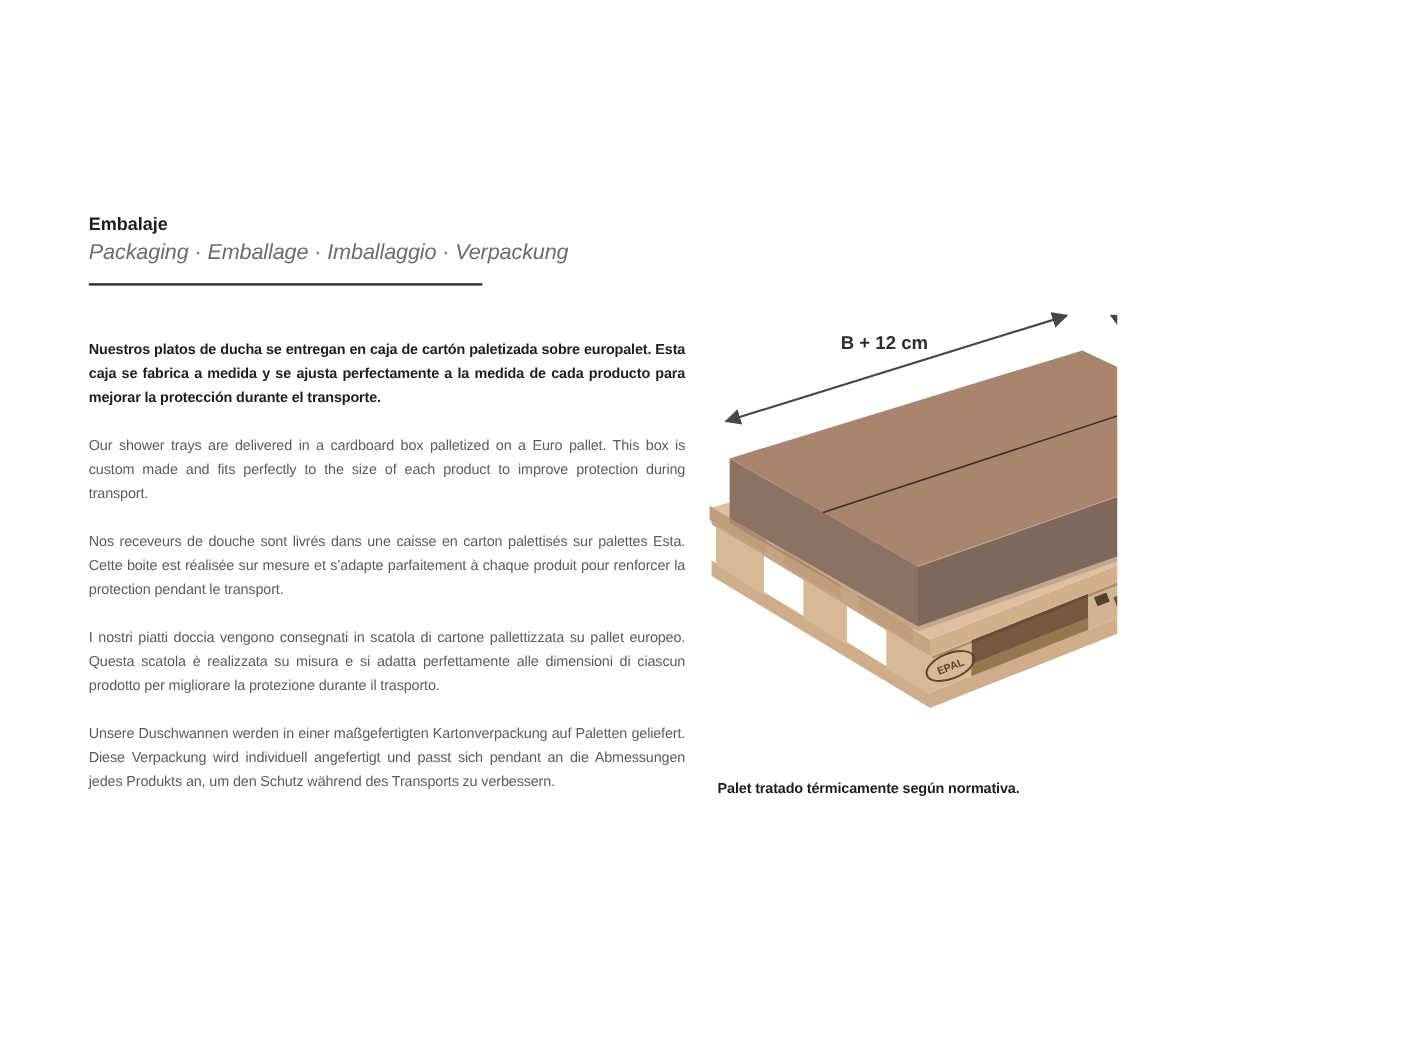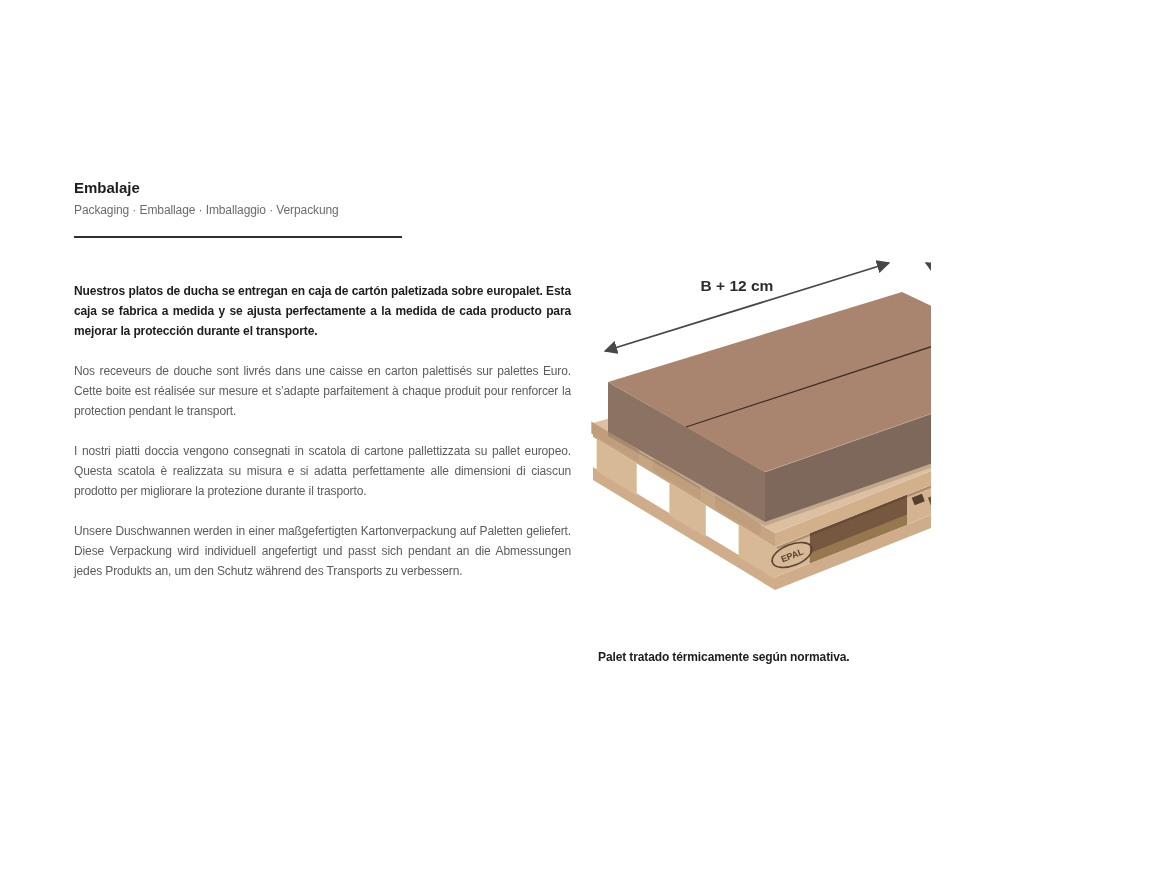--- a/index.html
+++ b/index.html
@@ -8,21 +8,21 @@
     --pallet-opening:#76573f; --stamp-brown:#5b4232; --dim-line:#474747;
     --text-dark:#1d1d1b; --text-gray:#5c5c5e; --subtitle-gray:#6c6c6c;
   }
   html,body{margin:0;padding:0;background:#ffffff;}
   .page{
     position:relative;width:931px;height:882px;background:#fff;overflow:hidden;
     font-family:"Liberation Sans",sans-serif;
   }
   .header{position:absolute;left:74px;top:179px;}
   .title{font-size:15px;font-weight:700;color:var(--text-dark);margin:0;line-height:18px;}
-  .subtitle{font-size:12px;color:var(--subtitle-gray);margin-top:4px;line-height:18px;letter-spacing:-0.1px;}
+  .subtitle{font-size:18px;color:var(--subtitle-gray);margin-top:4px;line-height:18px;letter-spacing:-0.1px;font-style:italic;}
   .rule{width:328px;height:2px;background:#2e2e2e;margin-top:17px;}
   .col-left{position:absolute;left:74px;top:281px;width:497px;}
   .para{
     font-size:12px;line-height:20px;color:var(--text-gray);
     text-align:justify;margin:0 0 20px 0;letter-spacing:-0.12px;
   }
   .para.bold{font-weight:700;color:var(--text-dark);}
   .diagram{position:absolute;left:589px;top:250px;margin:0;width:520px;height:362px;}
   .caption{position:absolute;left:598px;top:620px;width:498px;margin-top:27px;}
   .caption .para{margin:0;}
@@ -38,21 +38,22 @@
 <div class="page">
 
   <div class="header">
     <h1 class="title">Embalaje</h1>
     <div class="subtitle">Packaging · Emballage · Imballaggio · Verpackung</div>
     <div class="rule"></div>
   </div>
 
   <div class="col-left">
     <p class="para bold">Nuestros platos de ducha se entregan en caja de cartón paletizada sobre europalet. Esta caja se fabrica a medida y se ajusta perfectamente a la medida de cada producto para mejorar la protección durante el transporte.</p>
-    <p class="para">Nos receveurs de douche sont livrés dans une caisse en carton palettisés sur palettes Euro. Cette boite est réalisée sur mesure et s’adapte parfaitement à chaque produit pour renforcer la protection pendant le transport.</p>
+    <p class="para">Our shower trays are delivered in a cardboard box palletized on a Euro pallet. This box is custom made and fits perfectly to the size of each product to improve protection during transport.</p>
+    <p class="para">Nos receveurs de douche sont livrés dans une caisse en carton palettisés sur palettes Esta. Cette boite est réalisée sur mesure et s’adapte parfaitement à chaque produit pour renforcer la protection pendant le transport.</p>
     <p class="para">I nostri piatti doccia vengono consegnati in scatola di cartone pallettizzata su pallet europeo. Questa scatola è realizzata su misura e si adatta perfettamente alle dimensioni di ciascun prodotto per migliorare la protezione durante il trasporto.</p>
     <p class="para">Unsere Duschwannen werden in einer maßgefertigten Kartonverpackung auf Paletten geliefert. Diese Verpackung wird individuell angefertigt und passt sich pendant an die Abmessungen jedes Produkts an, um den Schutz während des Transports zu verbessern.</p>
   </div>
 
   <figure class="diagram">
     <svg width="520" height="362" viewBox="-6 0 520 362">
       <defs>
         <marker id="arrow" viewBox="0 0 10 10" refX="9" refY="5" markerWidth="7.5" markerHeight="7.5" orient="auto-start-reverse">
           <path d="M0,0 L10,5 L0,10 z" style="fill:var(--dim-line)"></path>
         </marker>

